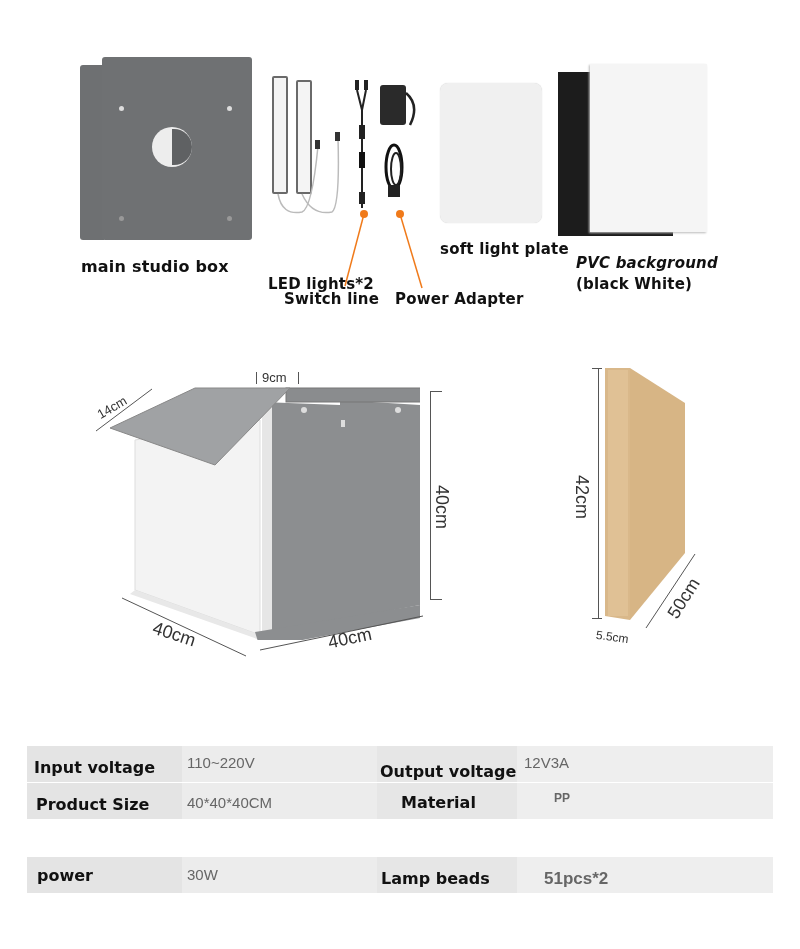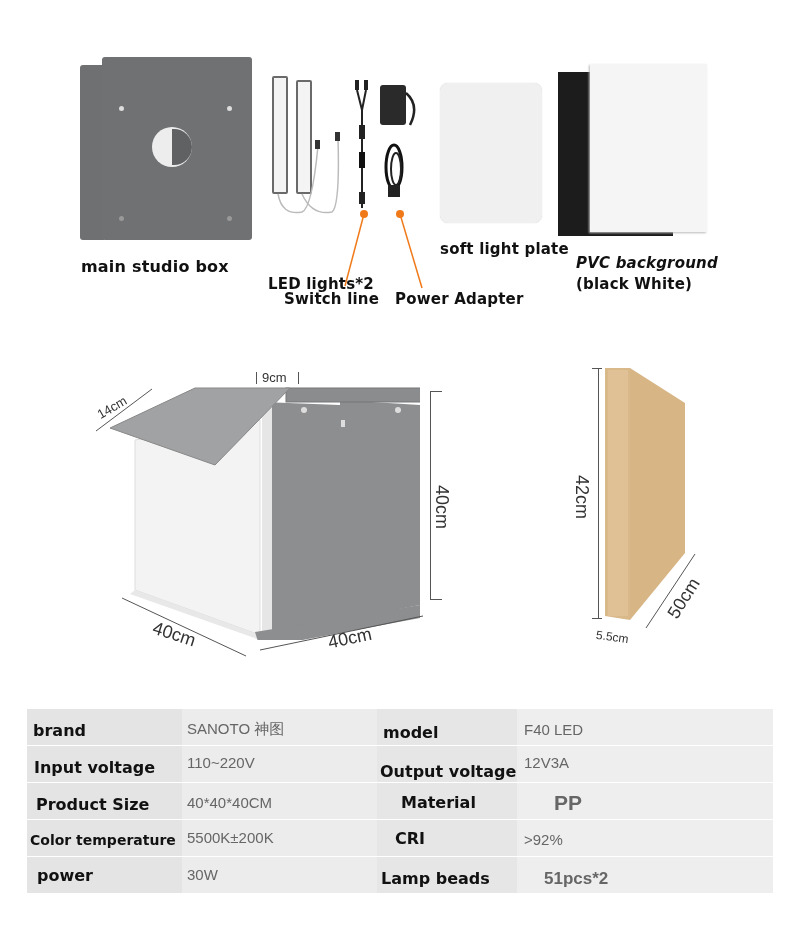--- a/index.html
+++ b/index.html
@@ -138,59 +138,39 @@
   <div class="line" style="left:592px;top:618px;width:10px;height:1px;"></div>
   <div class="dim" style="left:570px;top:475px;font-size:18px;transform:rotate(90deg);transform-origin:left top;left:592px;">42cm</div>
   <svg class="abs" style="left:640px;top:550px;" width="60" height="85">
     <line x1="55" y1="4" x2="6" y2="78" stroke="#555" stroke-width="1"></line>
   </svg>
   <div class="dim" style="left:662px;top:588px;font-size:18px;transform:rotate(-58deg);">50cm</div>
   <div class="dim" style="left:596px;top:630px;font-size:12px;transform:rotate(8deg);">5.5cm</div>
 </div>
 
 <div class="spec">
-  <div class="row" style="top:0;">
-    <div class="bg1"></div>
-      <div class="bg2"></div>
-      <div class="bg3"></div>
-      <div class="bg4"></div>
-    <div class="k" style="left:6px;top:12px;">brand</div>
-    <div class="v" style="left:160px;top:11px;">SANOTO 神图</div>
-    <div class="k" style="left:356px;top:14px;">model</div>
-    <div class="v" style="left:497px;top:12px;">F40 LED</div>
-  </div>
   <div class="row" style="top:37px;">
     <div class="bg1"></div>
       <div class="bg2"></div>
       <div class="bg3"></div>
       <div class="bg4"></div>
     <div class="k" style="left:7px;top:12px;">Input voltage</div>
     <div class="v" style="left:160px;top:8px;">110~220V</div>
     <div class="k" style="left:353px;top:16px;">Output voltage</div>
     <div class="v" style="left:497px;top:8px;">12V3A</div>
   </div>
   <div class="row" style="top:74px;">
     <div class="bg1"></div>
       <div class="bg2"></div>
       <div class="bg3"></div>
       <div class="bg4"></div>
     <div class="k" style="left:9px;top:12px;">Product Size</div>
     <div class="v" style="left:160px;top:11px;">40*40*40CM</div>
     <div class="k" style="left:357px;top:10px;margin-left:17px;">Material</div>
-    <div class="v" style="left:527px;top:8px;font-weight:bold;font-size:21px;">PP</div>
-  </div>
-  <div class="row" style="top:111px;">
-    <div class="bg1"></div>
-      <div class="bg2"></div>
-      <div class="bg3"></div>
-      <div class="bg4"></div>
-    <div class="k" style="left:3px;top:12px;font-size:14px;">Color temperature</div>
-    <div class="v" style="left:160px;top:9px;">5500K±200K</div>
-    <div class="k" style="left:368px;top:9px;">CRI</div>
-    <div class="v" style="left:497px;top:11px;">&gt;92%</div>
+    <div class="v" style="left:527px;top:8px;font-weight:bold;font-size:12px;">PP</div>
   </div>
   <div class="row" style="top:148px;">
     <div class="bg1"></div>
       <div class="bg2"></div>
       <div class="bg3"></div>
       <div class="bg4"></div>
     <div class="k" style="left:10px;top:9px;">power</div>
     <div class="v" style="left:160px;top:9px;">30W</div>
     <div class="k" style="left:354px;top:12px;">Lamp beads</div>
     <div class="v" style="left:517px;top:12px;font-weight:bold;font-size:17px;">51pcs*2</div>

